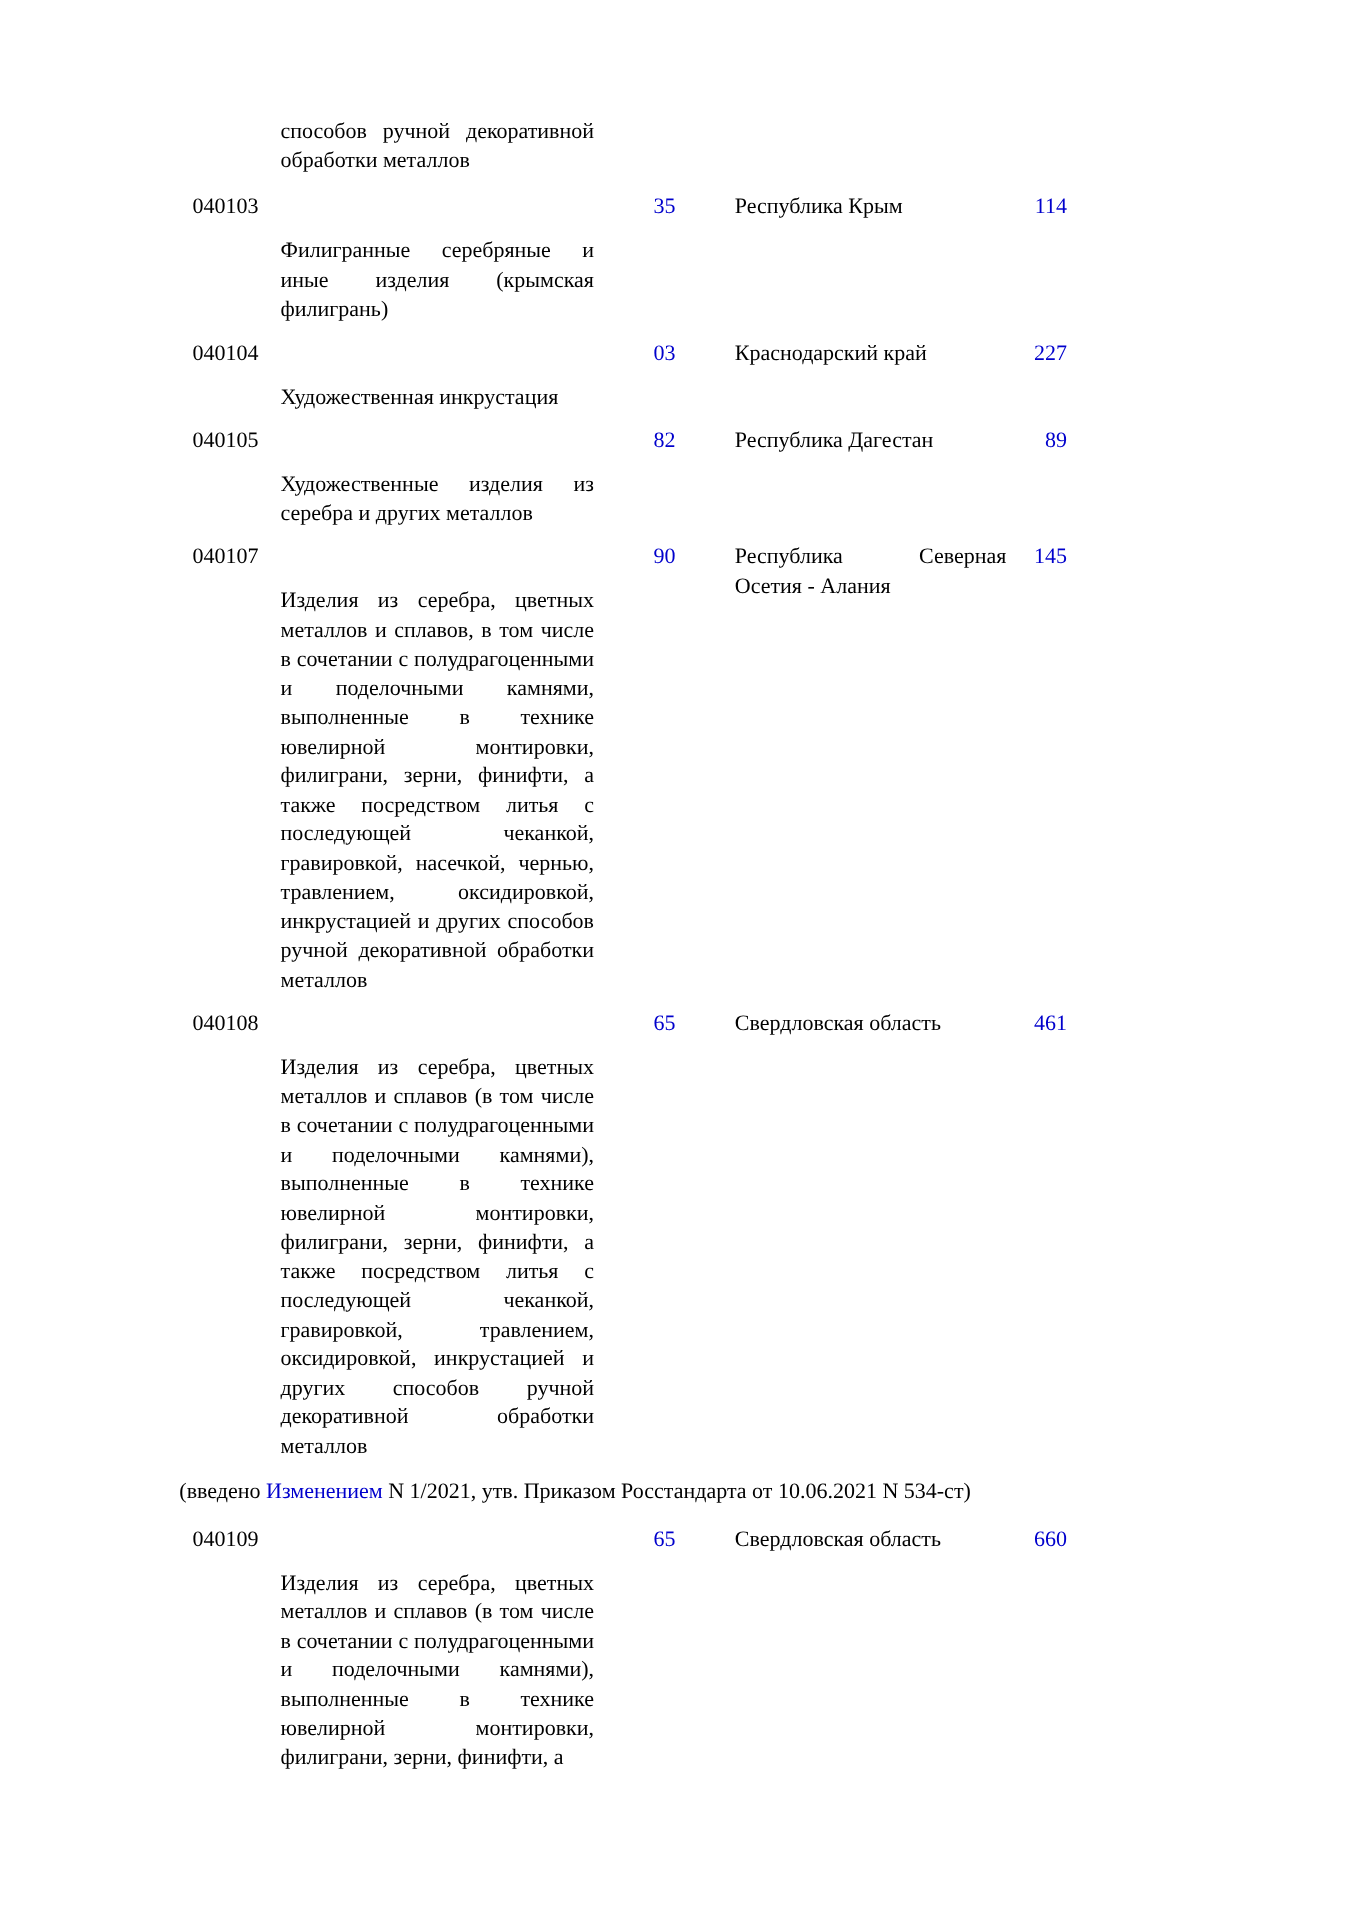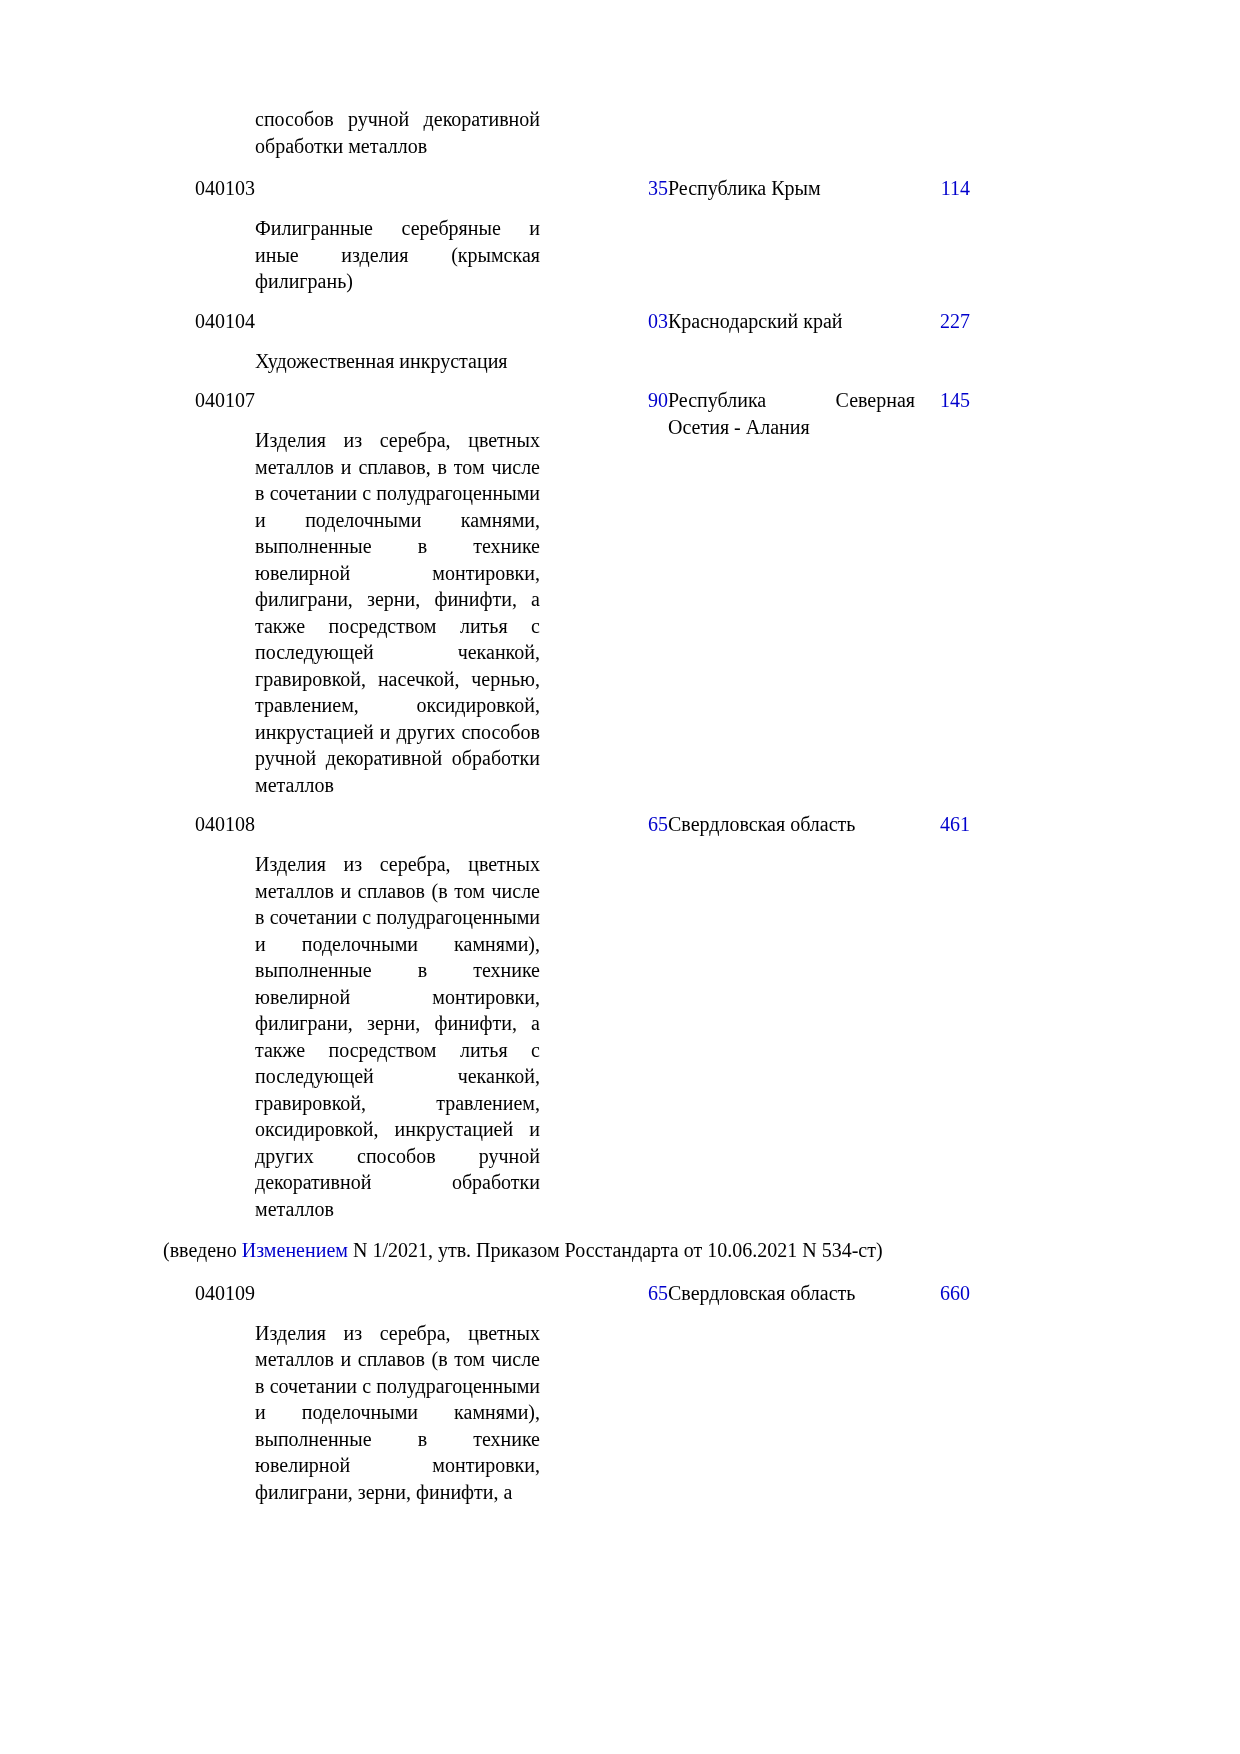--- a/index.html
+++ b/index.html
@@ -24,23 +24,23 @@
     width: 285px;
     text-align: justify;
     margin-bottom: 16px;
   }
   .row {
     display: grid;
     grid-template-columns: 92px 285px 128px 247px 55px;
     margin-bottom: 13px;
     align-items: start;
   }
-  .col-code { padding-left: 12px; text-align: right; }
+  .col-code { padding-left: 12px; }
   .col-desc { text-align: justify; margin-top: 40px; }
-  .col-rcode { text-align: right; }
+  .col-rcode { text-align: center; }
   .col-region { text-align: justify; }
   .col-value { text-align: right; }
   .link {
     color: #0000cc;
     text-decoration: none;
     cursor: pointer;
   }
   .note {
     margin: 15px 0 16px 0;
     width: 810px;
@@ -63,20 +63,27 @@
   </div>
 
   <div class="row">
     <div class="col-code">040104</div>
     <div class="col-desc">Художественная инкрустация</div>
     <div class="col-rcode"><a class="link">03</a></div>
     <div class="col-region">Краснодарский край</div>
     <div class="col-value"><a class="link">227</a></div>
   </div>
 
+  <div class="row">
+    <div class="col-code">040105</div>
+    <div class="col-desc">Художественные изделия из серебра и других металлов</div>
+    <div class="col-rcode"><a class="link">82</a></div>
+    <div class="col-region">Республика Дагестан</div>
+    <div class="col-value"><a class="link">89</a></div>
+  </div>
 
 
   <div class="row">
     <div class="col-code">040107</div>
     <div class="col-desc">Изделия из серебра, цветных металлов и сплавов, в том числе в сочетании с полудрагоценными и поделочными камнями, выполненные в технике ювелирной монтировки, филиграни, зерни, финифти, а также посредством литья с последующей чеканкой, гравировкой, насечкой, чернью, травлением, оксидировкой, инкрустацией и других способов ручной декоративной обработки металлов</div>
     <div class="col-rcode"><a class="link">90</a></div>
     <div class="col-region">Республика Северная Осетия - Алания</div>
     <div class="col-value"><a class="link">145</a></div>
   </div>
 

